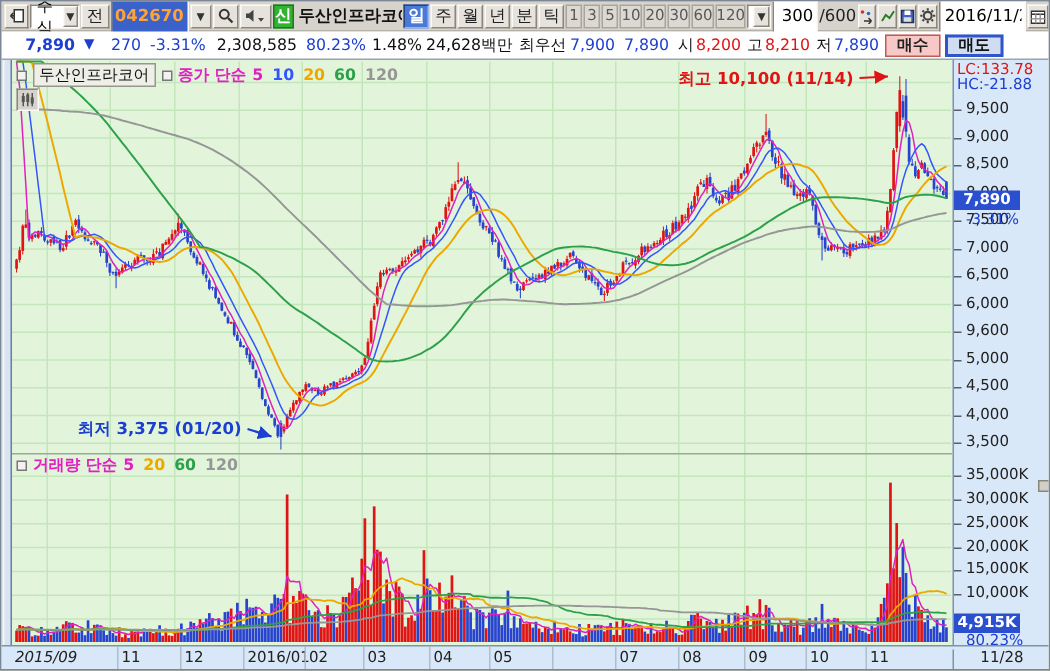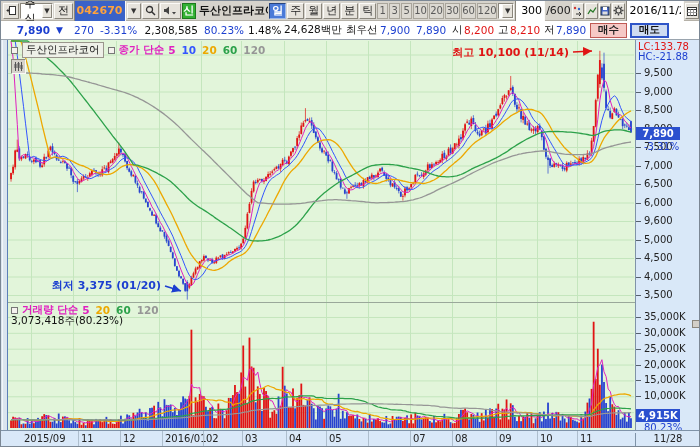--- a/index.html
+++ b/index.html
@@ -1185,21 +1185,20 @@
     <div class="legend" style="top:263px;left:10px">
       <span class="chk"></span>
       <span class="mag">거래량 단순</span>
       <span id="vol-ma-legend" style="display:flex;gap:6px;font-weight:bold">
           <span style="color: rgb(224, 32, 192);">5</span>
           <span style="color: rgb(237, 168, 0);">20</span>
           <span style="color: rgb(44, 161, 74);">60</span>
           <span style="color: rgb(150, 150, 150);">120</span>
         </span>
     </div>
-    <div class="vol-legend2" style="top:274px;left:10px">3,073,418주(80.23%)</div>
 
     <div class="axis-panel" id="axis-panel">
       <div class="lc">LC:133.78</div>
       <div class="hc">HC:-21.88</div>
       <div class="vresize" style="top:280px"></div>
     <div class="tickmark" style="top: 33px;"></div>
         <div class="tick" style="top: 27px;">9,500</div>
         <div class="tickmark" style="top: 51.5px;"></div>
         <div class="tick" style="top: 45.5px;">9,000</div>
         <div class="tickmark" style="top: 70px;"></div>
@@ -1237,21 +1236,21 @@
         <div class="tickmark" style="top: 356.28px;"></div>
         <div class="tick" style="top: 350.28px;">10,000K</div>
         <div class="pbadge" style="top: 86.57px;">7,890</div>
         <div class="ppct" style="top: 100.57px;">-3.31%</div>
         <div class="pbadge" style="top: 369.252px;">4,915K</div>
         <div class="ppct" style="top: 382.252px;">80.23%</div>
       </div>
 
     <div class="x-axis" id="x-axis">
       <div class="xend">11/28</div>
-    <div class="xlab" style="left: 23px;">2015/09</div>
+    <div class="xlab" style="left: 9px; font-style: italic;">2015/09</div>
         <div class="xsep" style="left: 77px;"></div>
         <div class="xlab" style="left: 80px;">11</div>
         <div class="xsep" style="left: 119px;"></div>
         <div class="xlab" style="left: 122px;">12</div>
         <div class="xsep" style="left: 161px;"></div>
         <div class="xlab" style="left: 164px;">2016/01</div>
         <div class="xsep" style="left: 202px;"></div>
         <div class="xlab" style="left: 205px;">02</div>
         <div class="xsep" style="left: 241px;"></div>
         <div class="xlab" style="left: 244px;">03</div>

